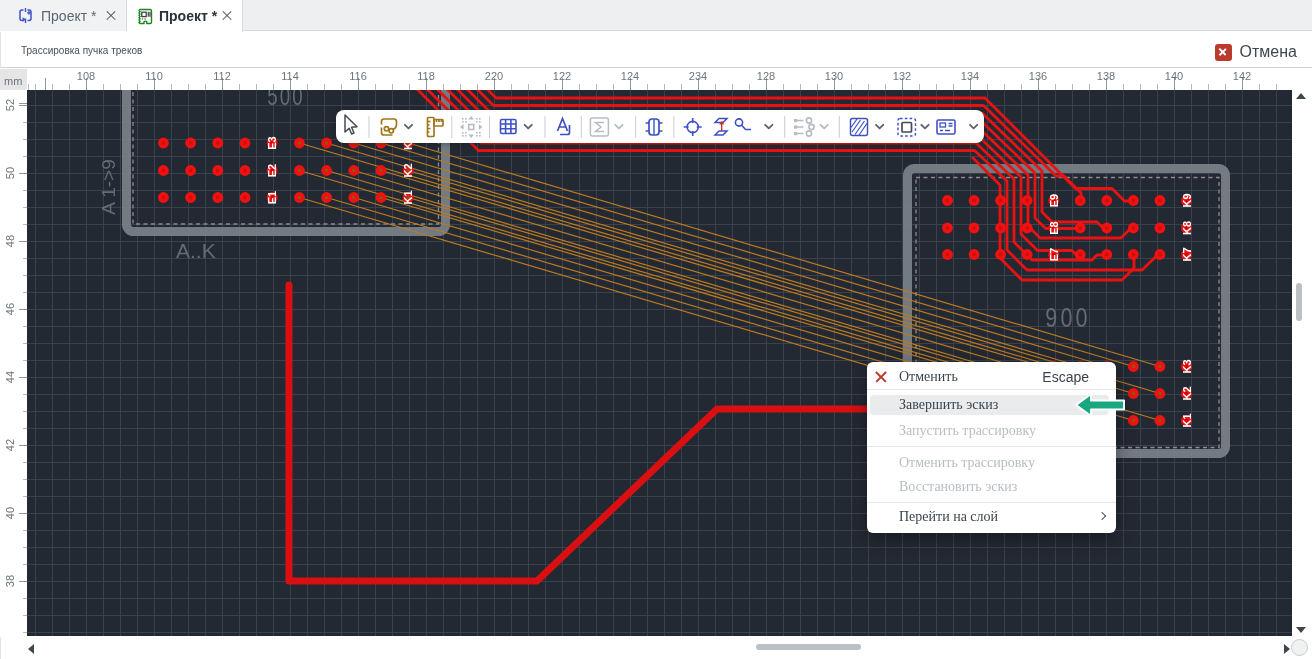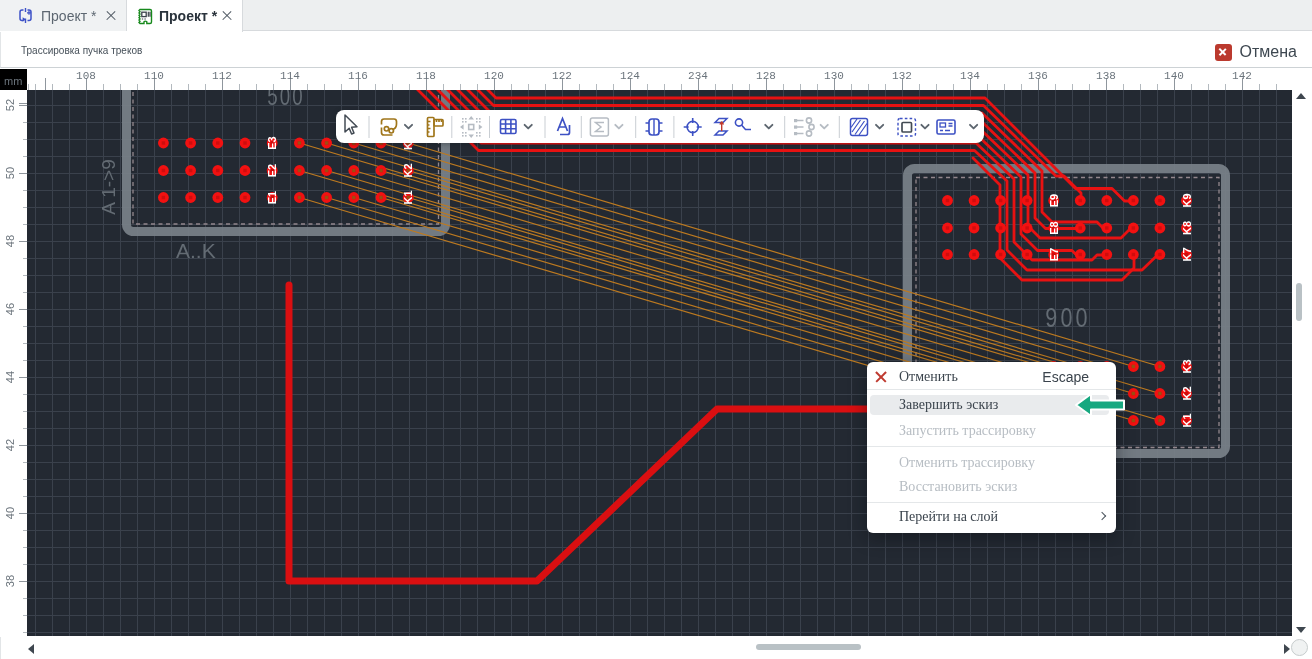--- a/index.html
+++ b/index.html
@@ -19,24 +19,24 @@
 
 #cmdbar{position:absolute;left:0;top:32px;width:1312px;height:36px;background:#fff;
  border-bottom:1px solid #cdd2d5;border-left:1px solid #e2e5e7;}
 #cmdbar .title{position:absolute;left:20px;top:13px;font-size:10px;color:#454f58;}
 #cancelbtn{position:absolute;right:15px;top:11px;display:flex;align-items:center;}
 #cancelbtn .rb{width:17px;height:17px;background:#bb3a2e;border-radius:3px;position:relative;}
 #cancelbtn .rb:before,#cancelbtn .rb:after{content:"";position:absolute;left:3.8px;top:7.7px;width:9.4px;height:1.7px;background:#fff;}
 #cancelbtn .rb:before{transform:rotate(45deg);} #cancelbtn .rb:after{transform:rotate(-45deg);}
 #cancelbtn .ct{font-size:16px;color:#3d4750;margin-left:8px;}
 
-#corner{position:absolute;left:0;top:69px;width:38px;height:21px;background:#000000;
+#corner{position:absolute;left:0;top:69px;width:38px;height:21px;background:#e5e5e5;
  border-right:1px solid #8b5cf6;font-size:11px;color:#6b747c;}
 #corner span{position:absolute;left:4px;top:6px;}
-#hruler{position:absolute;left:27px;top:69px;width:1265px;height:21px;background:#fff;font-family:Liberation Mono, monospace;}
+#hruler{position:absolute;left:27px;top:69px;width:1265px;height:21px;background:#fff;}
 #hruler .min{position:absolute;left:0;bottom:0;width:100%;height:6px;
  background:repeating-linear-gradient(90deg,#b3b9be 0 1px,transparent 1px 17px);background-position-x:8px;}
 #hruler .maj{position:absolute;left:0;bottom:0;width:100%;height:12px;
  background:repeating-linear-gradient(90deg,#8f969d 0 1px,transparent 1px 68px);background-position-x:59px;}
 #hruler b{position:absolute;top:1px;transform:translateX(-50%);font-size:11px;color:#6b747c;font-weight:normal;}
 #vruler{position:absolute;left:0;top:90px;width:27px;height:546px;background:#fff;}
 #vruler .min{position:absolute;right:0;top:0;height:100%;width:4px;
  background:repeating-linear-gradient(180deg,#b3b9be 0 1px,transparent 1px 17px);background-position-y:15px;}
 #vruler .maj{position:absolute;right:0;top:0;height:100%;width:8px;
  background:repeating-linear-gradient(180deg,#8f969d 0 1px,transparent 1px 68px);background-position-y:15px;}
@@ -109,21 +109,21 @@
   </div>
 <div id="hruler">
   <div class="min"></div>
     <div class="maj"></div>
   <b style="left:59px">108</b>
     <b style="left:127px">110</b>
     <b style="left:195px">112</b>
   <b style="left:263px">114</b>
     <b style="left:331px">116</b>
     <b style="left:399px">118</b>
-  <b style="left:467px">120</b>
+  <b style="left:467px">220</b>
     <b style="left:535px">122</b>
     <b style="left:603px">124</b>
   <b style="left:671px">234</b>
     <b style="left:739px">128</b>
     <b style="left:807px">130</b>
   <b style="left:875px">132</b>
     <b style="left:943px">134</b>
     <b style="left:1011px">136</b>
   <b style="left:1079px">138</b>
     <b style="left:1147px">140</b>

